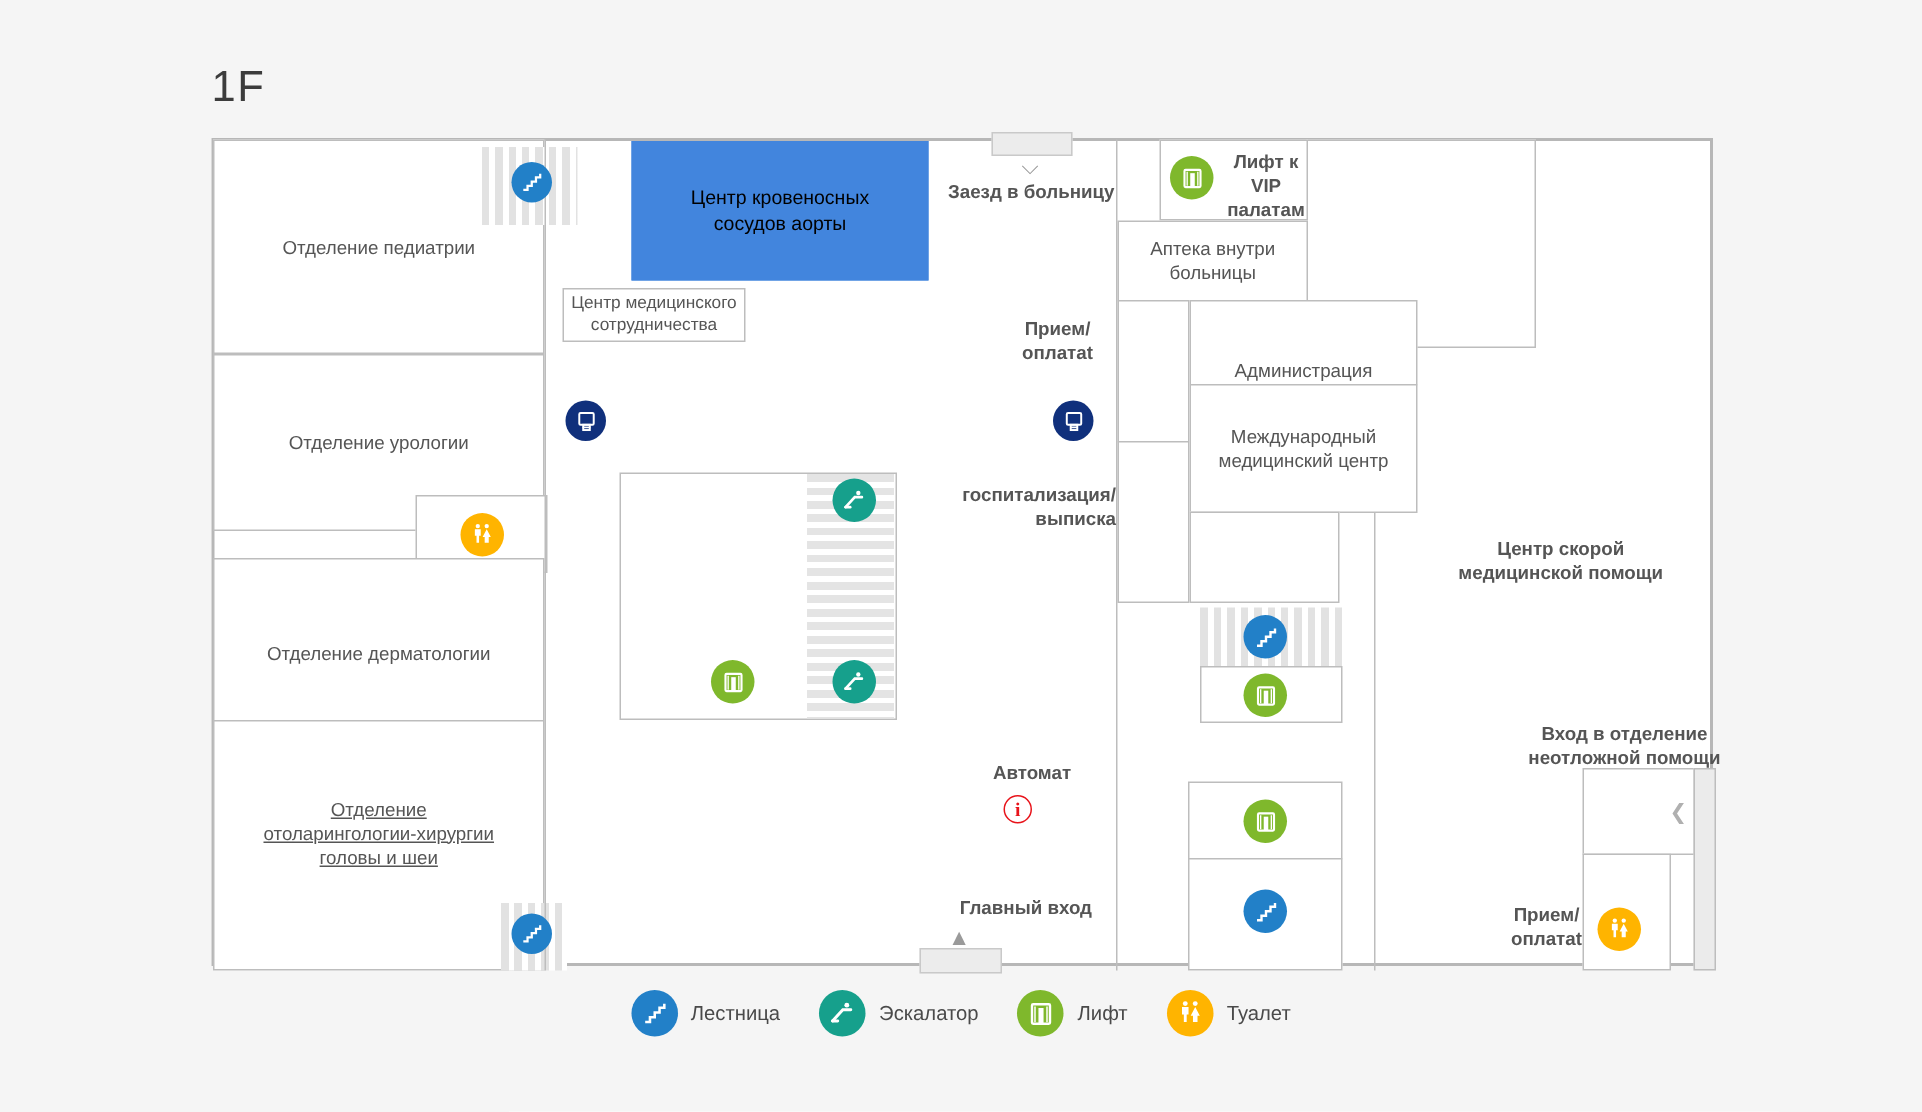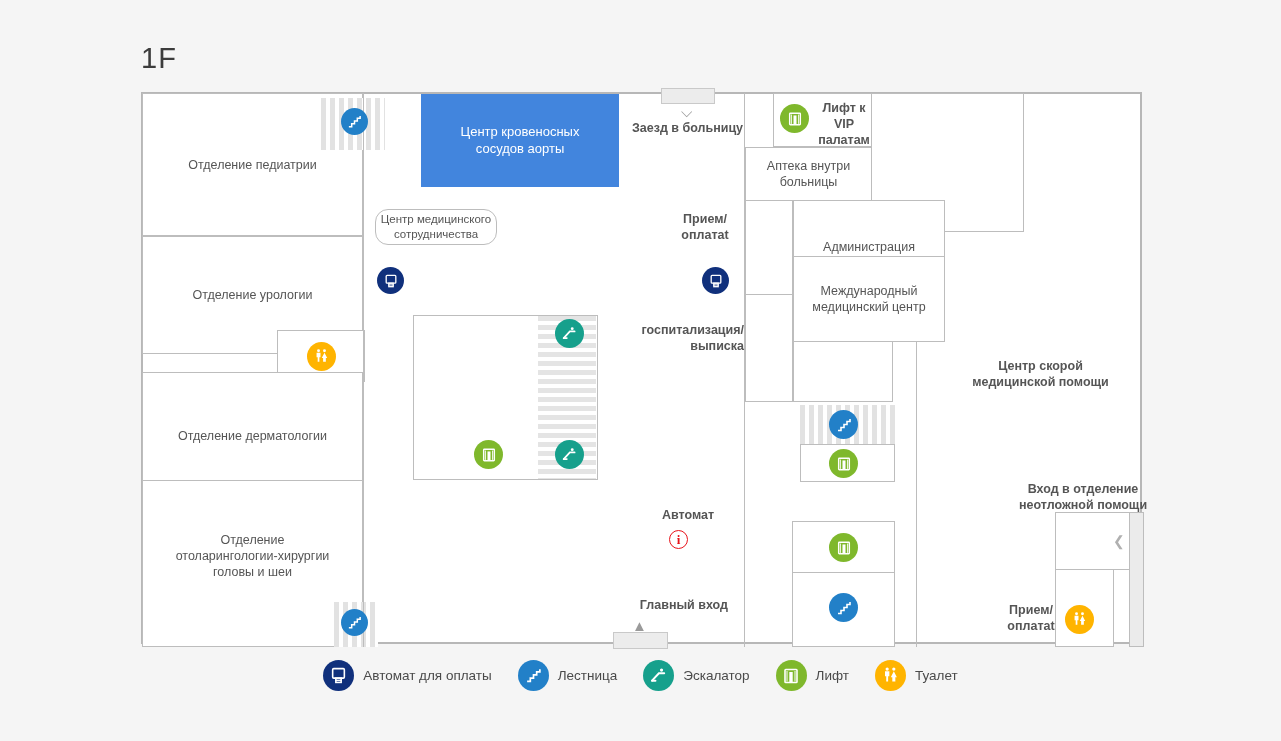--- a/index.html
+++ b/index.html
@@ -41,21 +41,21 @@
     justify-content: center;
     text-align: center;
     color: #555;
     font-size: 12.5px;
     line-height: 1.28;
     padding: 2px;
   }
   .room.highlight {
     background: #4285dd;
     border: 1px solid #4285dd;
-    color: #ffffff;
+    color: #000000;
     font-size: 13px;
   }
   .floatlabel {
     position: absolute;
     color: #555;
     font-size: 12.5px;
     line-height: 1.28;
     text-align: center;
     white-space: pre-line;
     font-weight: bold;
@@ -159,35 +159,35 @@
       <span>Отделение урологии</span>
     </div>
 
     <div class="room" style="left:134px; top:236px; width:88px; height:52px;"></div>
 
     <div class="room" style="left:-1px; top:259px; width:221px; height:128px;margin-top:19px;">
       <span>Отделение дерматологии</span>
     </div>
 
     <div class="room" style="left:-1px; top:386px; width:221px; height:167px;">
-      <span style="white-space:pre-line; position:relative; top:-8px;">Отделение
+      <span style="white-space:pre-line; position:relative; top:-8px;text-decoration:underline;">Отделение
 отоларингологии-хирургии
 головы и шеи</span>
     </div>
 
     <div class="hatch" style="left:178px; top:4px; width:64px; height:52px;"></div>
 
     <div class="hatch" style="left:191px; top:508px; width:44px; height:45px;"></div>
 
     <div class="room highlight" style="left:278px; top:0px; width:198px; height:93px;">
       <span style="white-space:pre-line;">Центр кровеносных
 сосудов аорты</span>
     </div>
 
-    <div class="room" style="left:232px; top:115px; width:122px; height:36px;border-radius:13px;">
+    <div class="room" style="left:232px; top:98px; width:122px; height:36px;">
       <span style="white-space:pre-line; font-size:11.5px;">Центр медицинского
 сотрудничества</span>
     </div>
 
     <div class="room" style="left:270px; top:221px; width:185px; height:165px;"></div>
     <div class="hatch-h" style="left:395px; top:222px; width:58px; height:163px;"></div>
 
     <div style="position:absolute; left:220px; top:-1px; width:1px; height:554px; background:#bdbdbd;"></div>
 
     <div class="room" style="left:728px; top:-1px; width:153px; height:139px;"></div>
@@ -371,30 +371,20 @@
           <path d="M4.2 5.6 h4.6 v5.2 h-1.3 v5.4 h-2 v-5.4 h-1.3 z" fill="#fff"></path>
           <circle cx="13.5" cy="3.2" r="1.7" fill="#fff"></circle>
           <path d="M13.5 5.6 l3.2 6.2 h-1.6 v4.4 h-3.2 v-4.4 h-1.6 z" fill="#fff"></path>
         </svg>
     </div>
 
   </div>
 
   <div id="legend">
 
-    <div class="legend-item">
-      <div class="legend-icon ic-pay">
-        <svg width="17" height="17" viewBox="0 0 16 16">
-            <rect x="2.5" y="1.5" width="11" height="9" rx="1" fill="none" stroke="#fff" stroke-width="1.5"></rect>
-            <rect x="5.5" y="10.5" width="5" height="4" fill="none" stroke="#fff" stroke-width="1.5"></rect>
-            <line x1="5" y1="12.5" x2="11" y2="12.5" stroke="#fff" stroke-width="1.3"></line>
-          </svg>
-      </div>
-      <span class="legend-label">Автомат для оплаты</span>
-    </div>
 
     <div class="legend-item">
       <div class="legend-icon ic-stair">
         <svg width="17" height="17" viewBox="0 0 16 16">
             <path d="M2 13.5 L5 13.5 L5 10.5 L8 10.5 L8 7.5 L11 7.5 L11 4.5 L14 4.5 L14 2" fill="none" stroke="#fff" stroke-width="1.6"></path>
           </svg>
       </div>
       <span class="legend-label">Лестница</span>
     </div>
 

